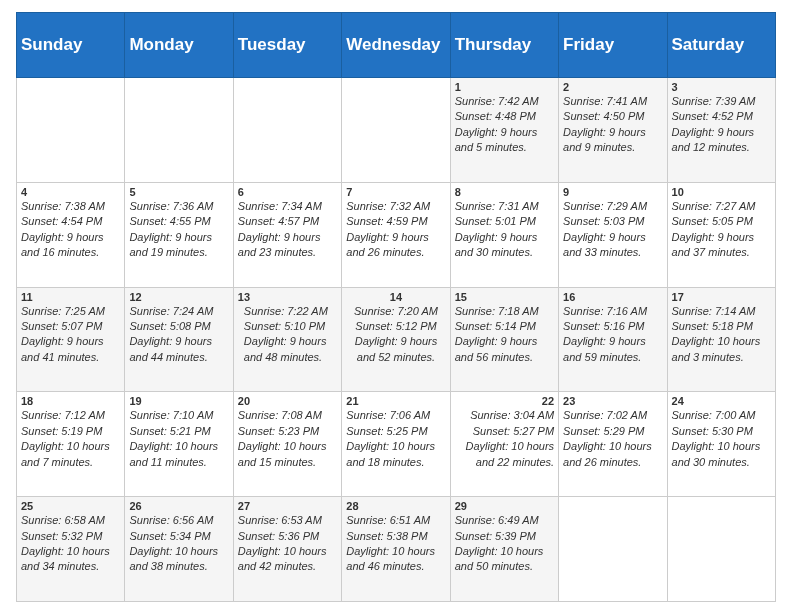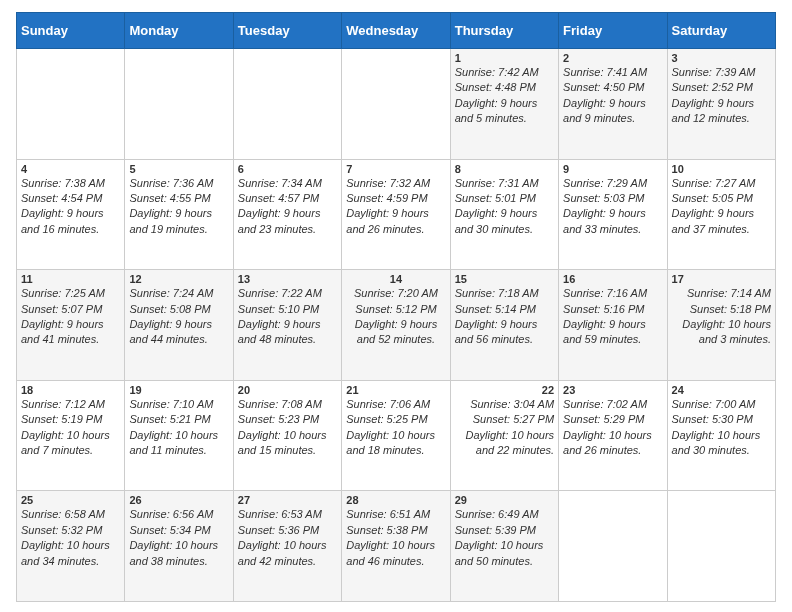--- a/index.html
+++ b/index.html
@@ -50,23 +50,23 @@
     .calendar {
       flex: 1;
       border: 1px solid #ccc;
       border-collapse: collapse;
       width: 100%;
       table-layout: fixed;
     }
     .calendar th {
       background: #2272c3;
       color: #fff;
-      font-size: 13px;
+      font-size: 17px;
       font-weight: bold;
-      padding: 10px 4px;
+      padding: 22px 4px;
       text-align: left;
       border: 1px solid #1a5fa0;
     }
     .calendar td {
       vertical-align: top;
       border: 1px solid #ccc;
       padding: 3px 4px;
       font-size: 9px;
       color: #333;
       background: #fff;
@@ -128,21 +128,21 @@
           <td style="background: rgb(245, 245, 245);">
             <span class="day-num">2</span>
             <div class="day-info" style="white-space: pre-line;">Sunrise: 7:41 AM
 Sunset: 4:50 PM
 Daylight: 9 hours
 and 9 minutes.</div>
           </td>
           <td style="background: rgb(245, 245, 245);">
             <span class="day-num">3</span>
             <div class="day-info" style="white-space: pre-line;">Sunrise: 7:39 AM
-Sunset: 2:52 PM
+Sunset: 4:52 PM
 Daylight: 9 hours
 and 12 minutes.</div>
           </td>
         </tr>
         <tr>
           <td style="background: rgb(255, 255, 255);">
             <span class="day-num">4</span>
             <div class="day-info" style="white-space: pre-line;">Sunrise: 7:38 AM
 Sunset: 4:54 PM
 Daylight: 9 hours
@@ -201,21 +201,21 @@
           </td>
           <td style="background: rgb(245, 245, 245);">
             <span class="day-num">12</span>
             <div class="day-info" style="white-space: pre-line;">Sunrise: 7:24 AM
 Sunset: 5:08 PM
 Daylight: 9 hours
 and 44 minutes.</div>
           </td>
           <td style="background: rgb(245, 245, 245);">
             <span class="day-num">13</span>
-            <div class="day-info" style="white-space: pre-line;">Sunrise: 7:22 AM
+            <div class="day-info" style="white-space: pre-line; margin-left: 6px;">Sunrise: 7:22 AM
 Sunset: 5:10 PM
 Daylight: 9 hours
 and 48 minutes.</div>
           </td>
           <td style="background: rgb(245, 245, 245); text-align: center;">
             <span class="day-num">14</span>
             <div class="day-info" style="white-space: pre-line;">Sunrise: 7:20 AM
 Sunset: 5:12 PM
 Daylight: 9 hours
 and 52 minutes.</div>
@@ -229,21 +229,21 @@
           </td>
           <td style="background: rgb(245, 245, 245);">
             <span class="day-num">16</span>
             <div class="day-info" style="white-space: pre-line;">Sunrise: 7:16 AM
 Sunset: 5:16 PM
 Daylight: 9 hours
 and 59 minutes.</div>
           </td>
           <td style="background: rgb(245, 245, 245);">
             <span class="day-num">17</span>
-            <div class="day-info" style="white-space: pre-line; text-align: right;">Sunrise: 7:14 AM
+            <div class="day-info" style="white-space: pre-line;">Sunrise: 7:14 AM
 Sunset: 5:18 PM
 Daylight: 10 hours
 and 3 minutes.</div>
           </td>
         </tr>
         <tr>
           <td style="background: rgb(255, 255, 255);">
             <span class="day-num">18</span>
             <div class="day-info" style="white-space: pre-line;">Sunrise: 7:12 AM
 Sunset: 5:19 PM

